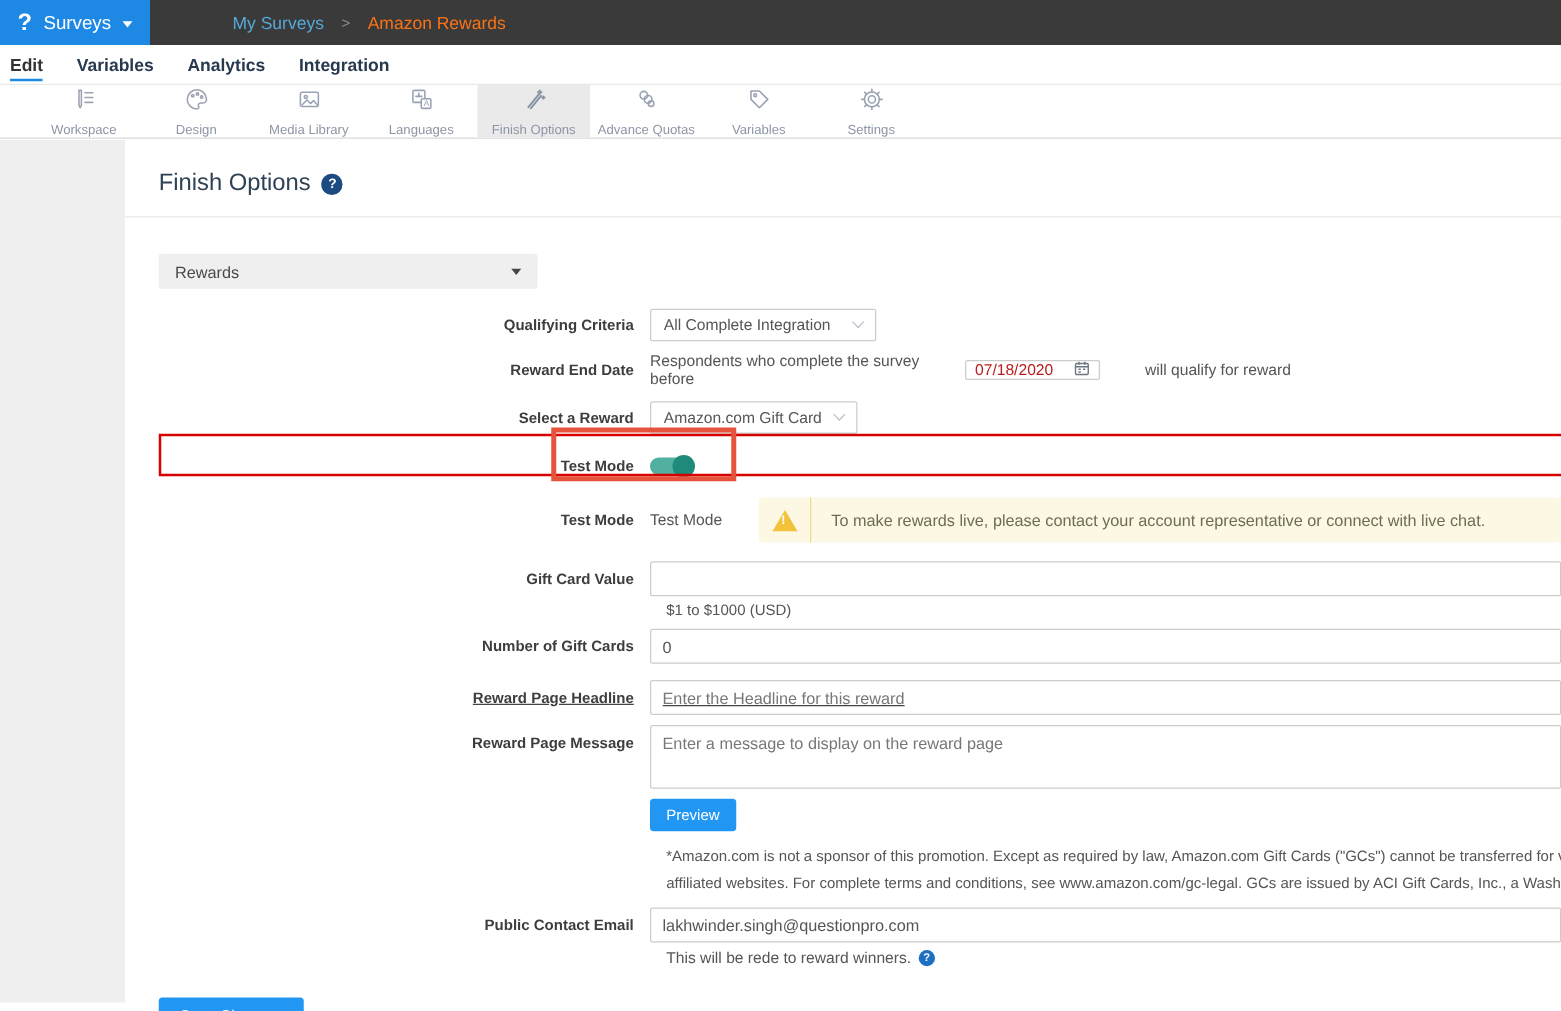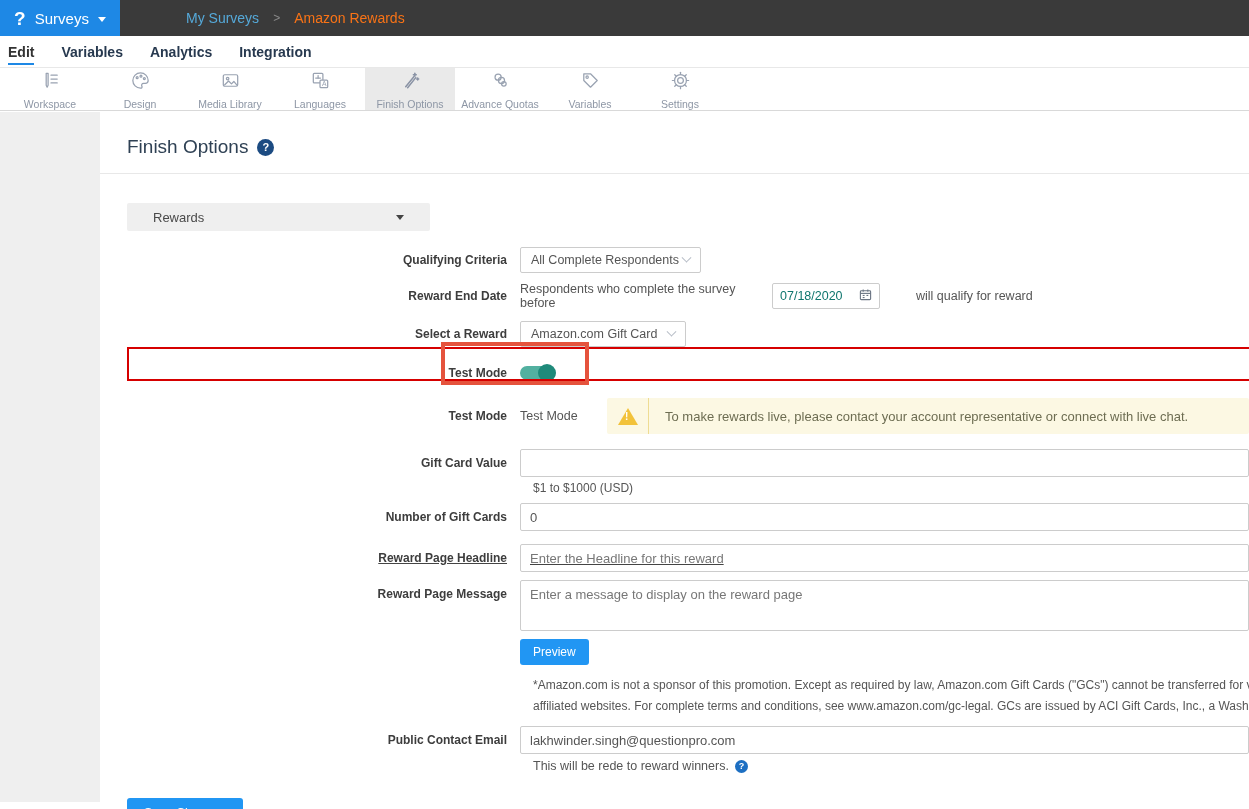--- a/index.html
+++ b/index.html
@@ -23,21 +23,21 @@
   .crumb-current { color:#f97316; }
 
   
   .navtabs { height:32px; display:flex; align-items:center; padding-left:8px;
              gap:27px; border-bottom:1px solid #e8e8e8; background:#fff; }
   .navtab { font-size:14px; color:#27394f; font-weight:600; padding:5px 0 3px;
             cursor:pointer; border-bottom:2px solid transparent; }
   .navtab.active { border-bottom-color:#1e88e5; color:#333; }
 
   
-  .toolbar { height:43px; display:flex; padding-left:5px; background:#fff;
+  .toolbar { height:43px; display:flex; padding-left:22px; background:#fff;
              border-bottom:1px solid #d9d9d9; }
   .tool { width:90px; display:flex; flex-direction:column; align-items:center;
           justify-content:center; gap:2px; cursor:pointer; }
   .tool.active { background:#eaeaea; }
   .tool svg { width:23px; height:23px; stroke:#99a2b1; fill:none;
               stroke-width:1.3; stroke-linecap:round; stroke-linejoin:round; }
   .tool-label { font-size:10.5px; color:#8d96a5; }
 
   
   .content { position:absolute; top:112px; left:0; right:0; bottom:0; background:#fff; }
@@ -48,41 +48,41 @@
   .page-title { font-size:19px; color:#2f4154; }
   .help-icon { width:17px; height:17px; border-radius:50%; background:#1c4b82; color:#fff;
                font-size:11px; font-weight:bold; display:inline-flex; align-items:center;
                justify-content:center; cursor:pointer; }
   .help-icon::after { content:"?"; }
   .help-icon.small { width:13px; height:13px; font-size:9px; background:#1d6fc2; }
   .title-divider { margin-top:15px; border-bottom:1px solid #e8e8e8; }
 
   .section-dd { margin:29px 0 0 27px; width:303px; height:28px; background:#efefef;
                 border-radius:2px; display:flex; align-items:center; justify-content:space-between;
-                padding:0 26px; font-size:13px; color:#4a4a4a; cursor:pointer; }
+                padding:0 13px; font-size:13px; color:#4a4a4a; cursor:pointer; }
   .dd-caret { width:0; height:0; border-left:4.5px solid transparent;
               border-right:4.5px solid transparent; border-top:5px solid #444; }
 
   
   .frow { display:flex; align-items:center; }
   .flabel { width:420px; flex:0 0 420px; text-align:right; padding-right:13px;
             font-size:12px; font-weight:bold; color:#3d3d3d; }
   .ffield { flex:1; min-width:0; display:flex; align-items:center; }
 
   .selectbox { border:1px solid #ccc; border-radius:2px; height:26px; background:#fff;
                display:flex; align-items:center; justify-content:space-between;
                padding:0 10px; font-size:12.5px; color:#555; cursor:pointer; }
   .chev { width:7px; height:7px; border-right:1.5px solid #b6bcc6;
           border-bottom:1.5px solid #b6bcc6; transform:rotate(45deg) translate(-2px,-2px); }
 
   .inline-text { font-size:12.5px; color:#555; }
 
-  .datebox { width:108px; height:26px; border:1px solid #ccc; border-radius:2px;
+  .datebox { width:108px; height:16px; border:1px solid #ccc; border-radius:2px;
              display:flex; align-items:center; justify-content:space-between;
-             padding:0 7px; font-size:12.5px; color:#0f766e; cursor:text; }
+             padding:0 7px; font-size:12.5px; color:#b91c1c; cursor:text; }
   .cal-icon svg { width:13px; height:13px; stroke:#6b7583; fill:none; stroke-width:1.2; }
 
   .toggle { width:34px; height:14px; border-radius:8px; background:#52b0a0;
             position:relative; cursor:pointer; }
   .toggle .knob { position:absolute; right:-2px; top:-2px; width:18px; height:18px;
                   border-radius:50%; background:#1f8a7a; }
 
   .txtinput { width:calc(100% + 20px); height:28px; border:1px solid #ccc; border-radius:2px;
               font-size:13px; color:#555; padding:0 9px;
               font-family:"Liberation Sans", sans-serif; background:#fff; }
@@ -266,21 +266,21 @@
     <div class="section-dd">
       <span>Rewards</span>
       <span class="dd-caret"></span>
     </div>
 
     
     <div class="frow mt-qual">
       <div class="flabel">Qualifying Criteria</div>
       <div class="ffield">
         <div class="selectbox" style="width:181px">
-          <span>All Complete Respondents</span>
+          <span>All Complete Integration</span>
           <span class="chev"></span>
         </div>
       </div>
     </div>
 
     
     <div class="frow mt-date">
       <div class="flabel">Reward End Date</div>
       <div class="ffield" style="gap:0">
         <span class="inline-text" style="width:252px">Respondents who complete the survey before</span>

